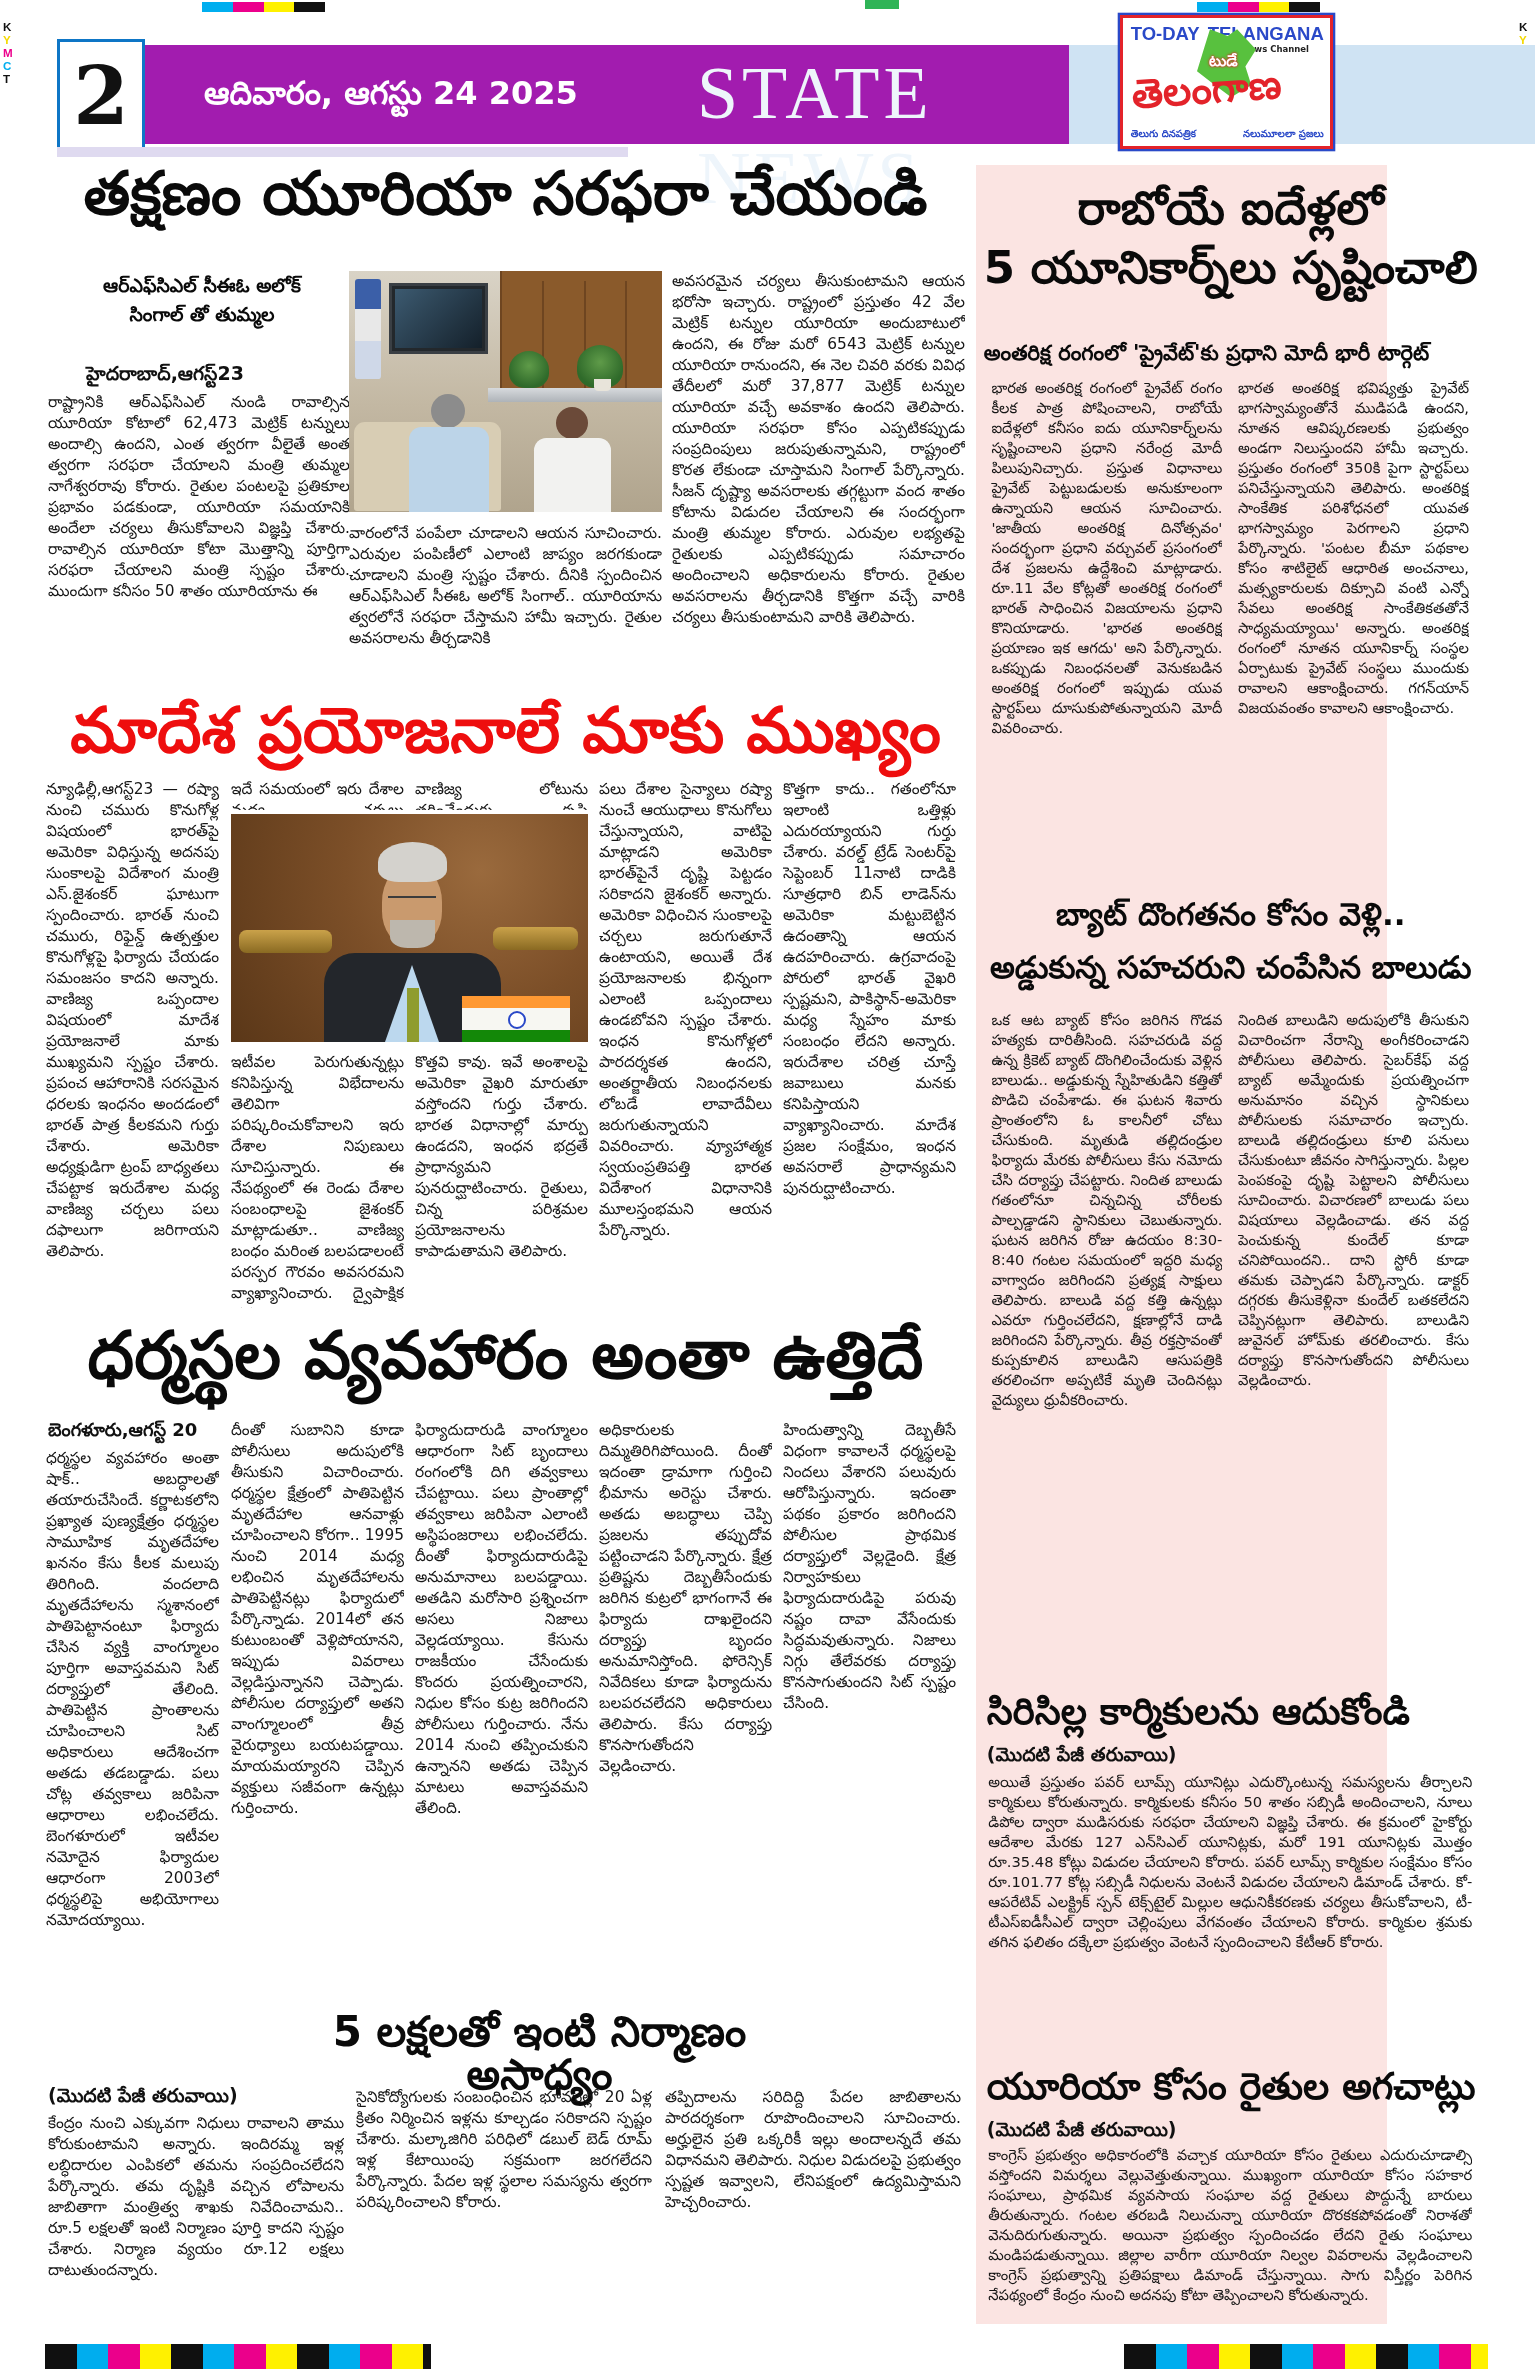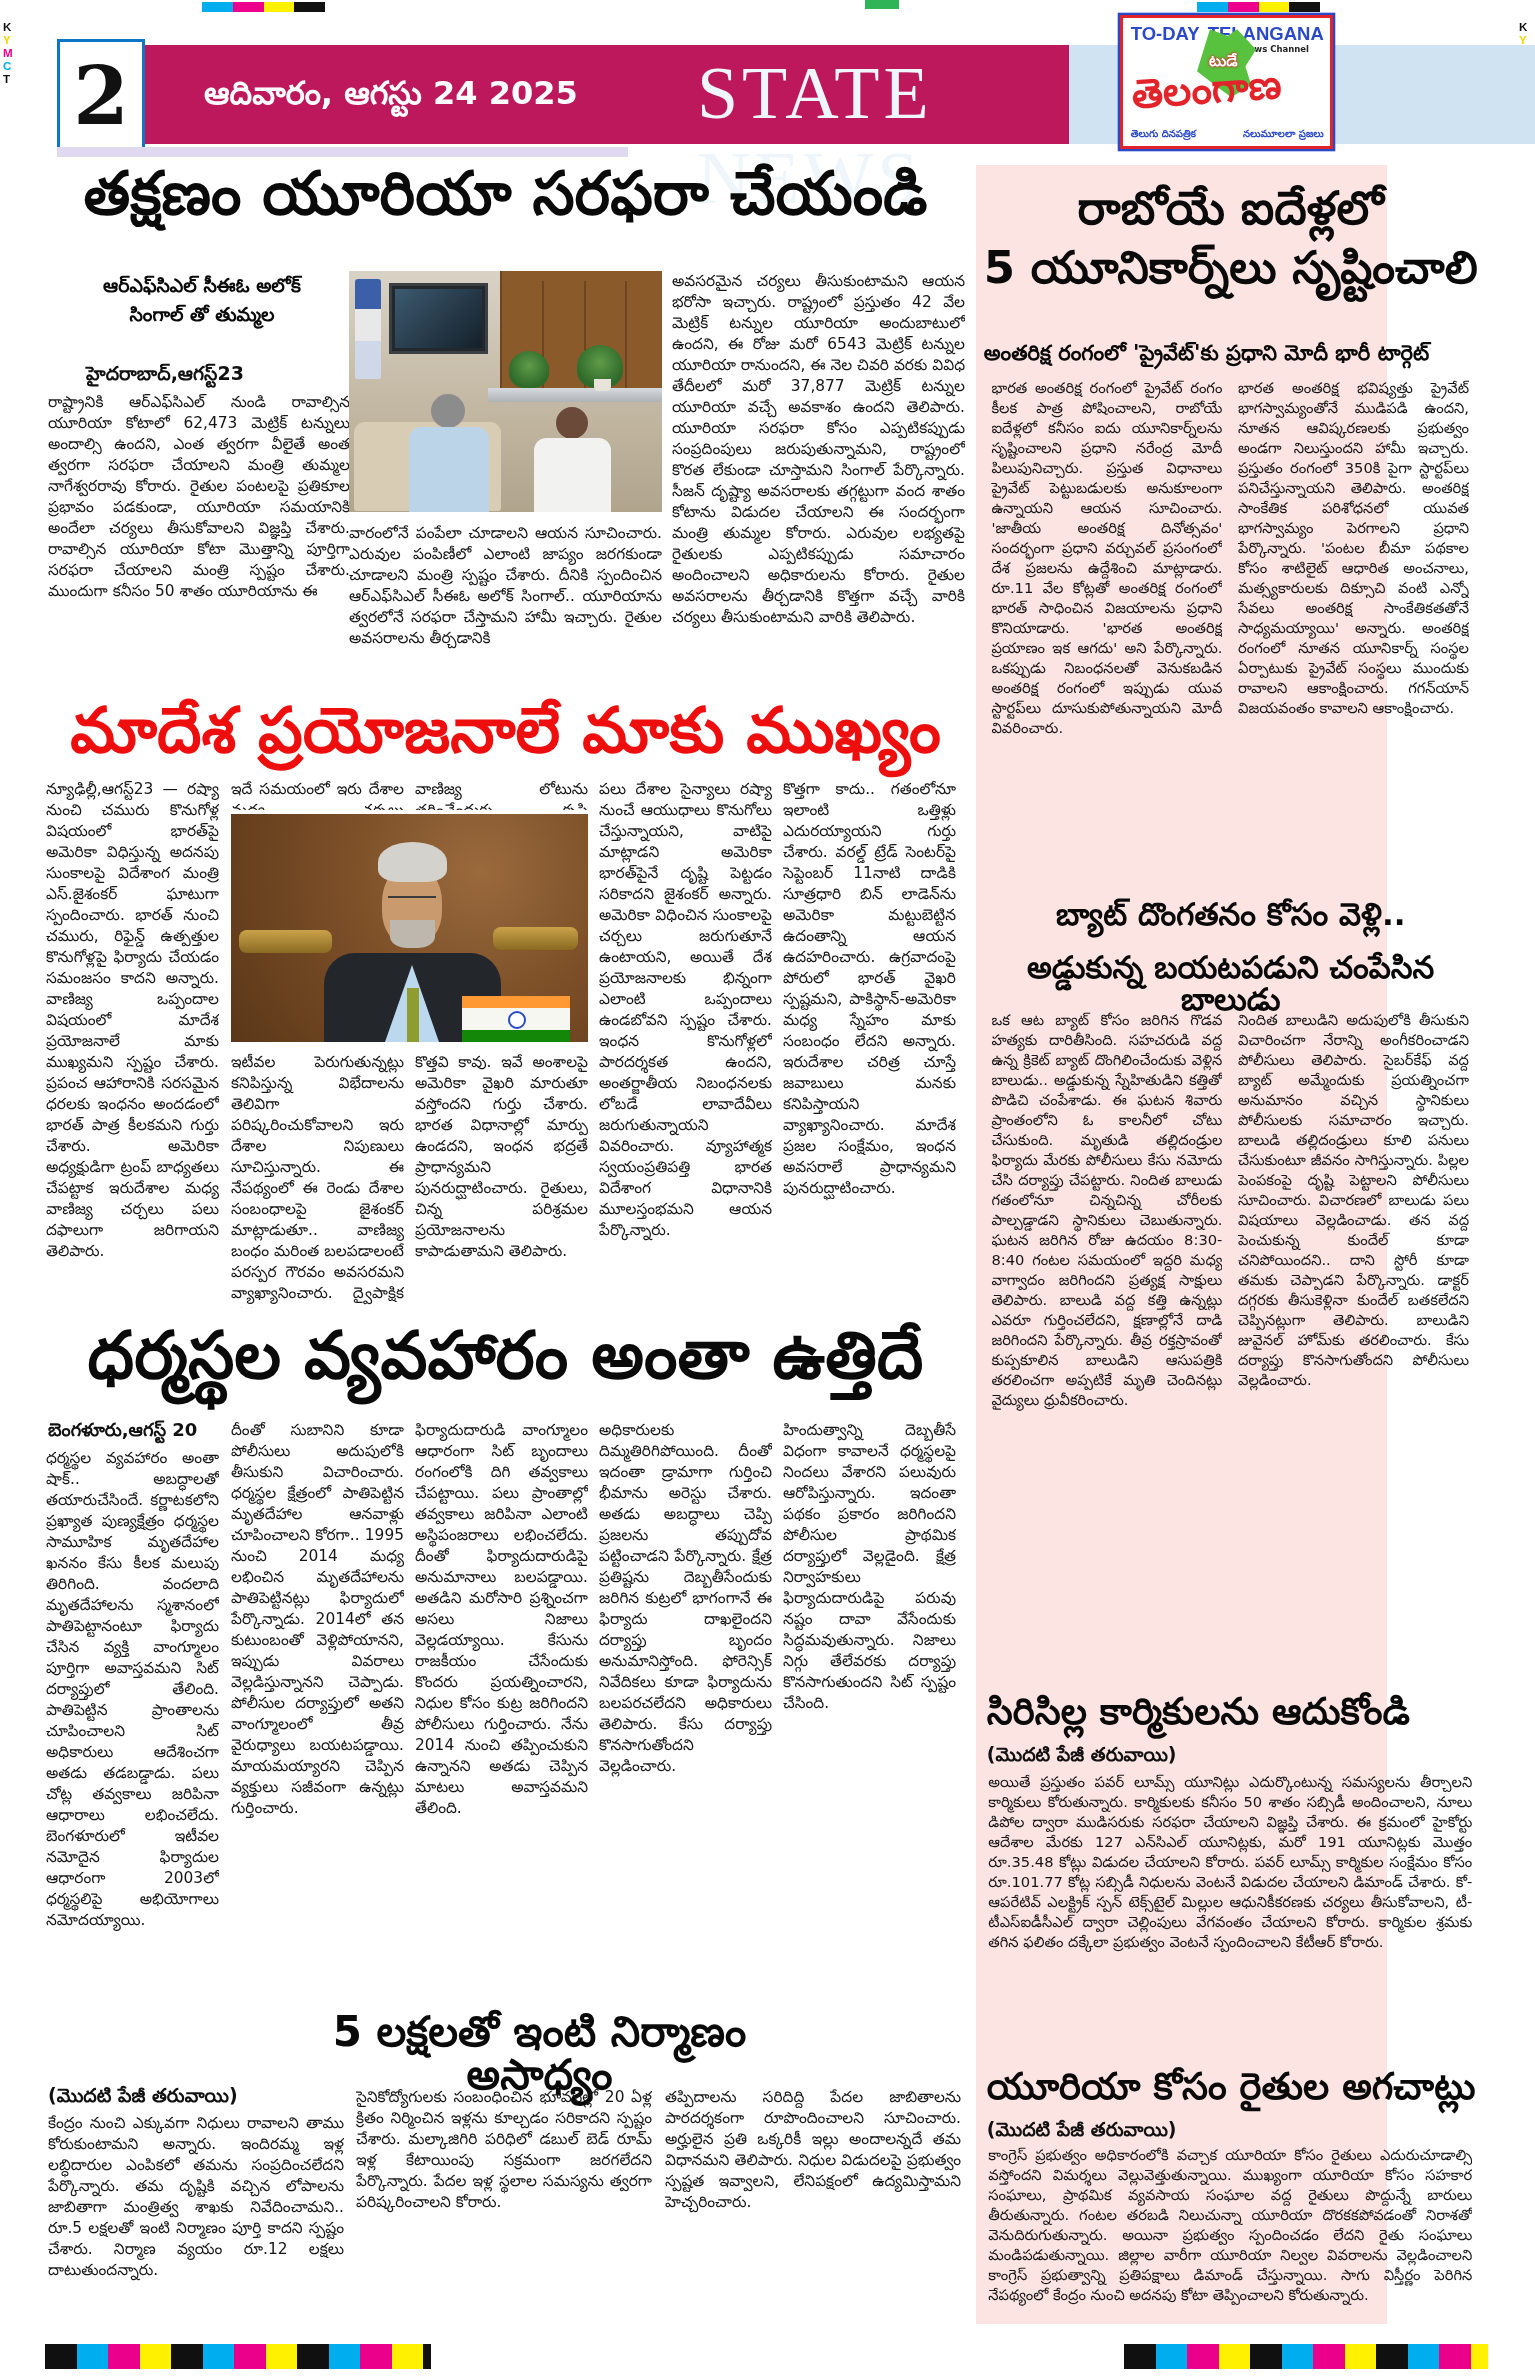--- a/index.html
+++ b/index.html
@@ -12,21 +12,21 @@
   .edge-letters span:nth-child(1){color:#111;}
   .edge-letters span:nth-child(2){color:#f4d900;}
   .edge-letters span:nth-child(3){color:#ec008c;}
   .edge-letters span:nth-child(4){color:#00aeef;}
   .edge-letters span:nth-child(5){color:#111;}
   .reg-bar-sm{height:10px;background:linear-gradient(90deg,#00aeef 0 25%,#ec008c 25% 50%,#fff100 50% 75%,#111 75% 100%);}
   .reg-green{background:#2fb457;}
   .reg-bar-lg{height:25px;background:repeating-linear-gradient(90deg,#101010 0 32px,#00adee 32px 63px,#eb008b 63px 95px,#fff100 95px 126px);}
 
   
-  .band-blue{background:#be185d;text-decoration:underline;}
+  .band-blue{background:#a21caf;text-decoration:underline;}
   .band-light{background:#cfe3f3;}
   .pagenum-box{background:#fff;border:3.1px solid #0e76c6;display:flex;align-items:center;justify-content:center;
                font-family:"DejaVu Serif","Liberation Serif",serif;font-weight:bold;font-size:80px;color:#111;}
   .date-text{color:#fff;font-weight:bold;font-size:32px;}
   .state-news{color:#eef5fb;font-family:"Liberation Serif",serif;font-size:74px;letter-spacing:3.9px;font-weight:normal;}
   .lavender-strip{background:#dfdaf0;}
 
   
   .logo-box{background:#fff;border:3.1px solid #e3232a;box-shadow:0 0 0 2.3px #2a49c8;}
   .logo-topleft{color:#2a49c8;font-weight:bold;font-size:18.5px;font-family:"Liberation Sans",sans-serif;}
@@ -211,21 +211,21 @@
     <div>
       <div class="abs hl-black-xl" style="left:7.7px;top:20px;width:494px;font-size:46px;">రాబోయే ఐదేళ్లలో</div>
       <div class="abs hl-black-xl" style="left:7.7px;top:80px;width:494px;font-size:45px;">5 యూనికార్న్‌లు సృష్టించాలి</div>
       <div class="abs subhead-bold" style="left:7.7px;top:176px;width:494px;font-size:21px;text-align:left;">అంతరిక్ష రంగంలో 'ప్రైవేట్'కు ప్రధాని మోదీ భారీ టార్గెట్</div>
       <div class="abs body-text" style="left:15.4px;top:213px;width:231px;height:495px;font-size:14.7px;line-height:20px;">భారత అంతరిక్ష రంగంలో ప్రైవేట్ రంగం కీలక పాత్ర పోషించాలని, రాబోయే ఐదేళ్లలో కనీసం ఐదు యూనికార్న్‌లను సృష్టించాలని ప్రధాని నరేంద్ర మోదీ పిలుపునిచ్చారు. ప్రస్తుత విధానాలు ప్రైవేట్ పెట్టుబడులకు అనుకూలంగా ఉన్నాయని ఆయన సూచించారు. 'జాతీయ అంతరిక్ష దినోత్సవం' సందర్భంగా ప్రధాని వర్చువల్ ప్రసంగంలో దేశ ప్రజలను ఉద్దేశించి మాట్లాడారు. రూ.11 వేల కోట్లతో అంతరిక్ష రంగంలో భారత్ సాధించిన విజయాలను ప్రధాని కొనియాడారు. 'భారత అంతరిక్ష ప్రయాణం ఇక ఆగదు' అని పేర్కొన్నారు. ఒకప్పుడు నిబంధనలతో వెనుకబడిన అంతరిక్ష రంగంలో ఇప్పుడు యువ స్టార్టప్‌లు దూసుకుపోతున్నాయని మోదీ వివరించారు.</div>
       <div class="abs body-text" style="left:262px;top:213px;width:231px;height:495px;font-size:14.7px;line-height:20px;">భారత అంతరిక్ష భవిష్యత్తు ప్రైవేట్ భాగస్వామ్యంతోనే ముడిపడి ఉందని, నూతన ఆవిష్కరణలకు ప్రభుత్వం అండగా నిలుస్తుందని హామీ ఇచ్చారు. ప్రస్తుతం రంగంలో 350కి పైగా స్టార్టప్‌లు పనిచేస్తున్నాయని తెలిపారు. అంతరిక్ష సాంకేతిక పరిశోధనలో యువత భాగస్వామ్యం పెరగాలని ప్రధాని పేర్కొన్నారు. 'పంటల బీమా పథకాల కోసం శాటిలైట్ ఆధారిత అంచనాలు, మత్స్యకారులకు దిక్సూచి వంటి ఎన్నో సేవలు అంతరిక్ష సాంకేతికతతోనే సాధ్యమయ్యాయి' అన్నారు. అంతరిక్ష రంగంలో నూతన యూనికార్న్ సంస్థల ఏర్పాటుకు ప్రైవేట్ సంస్థలు ముందుకు రావాలని ఆకాంక్షించారు. గగన్‌యాన్ విజయవంతం కావాలని ఆకాంక్షించారు.</div>
     </div>
 
     <div>
       <div class="abs hl-black-xl" style="left:7.7px;top:734px;width:494px;font-size:31px;">బ్యాట్ దొంగతనం కోసం వెళ్లి..</div>
-      <div class="abs hl-black-xl" style="left:7.7px;top:787px;width:494px;font-size:31px;">అడ్డుకున్న బయటపడుని చంపేసిన బాలుడు</div>
+      <div class="abs hl-black-xl" style="left:7.7px;top:787px;width:494px;font-size:31px;">అడ్డుకున్న సహచరుని చంపేసిన బాలుడు</div>
       <div class="abs body-text" style="left:15.4px;top:845px;width:231px;height:660px;font-size:14.7px;line-height:20px;">ఒక ఆట బ్యాట్ కోసం జరిగిన గొడవ హత్యకు దారితీసింది. సహచరుడి వద్ద ఉన్న క్రికెట్ బ్యాట్ దొంగిలించేందుకు వెళ్లిన బాలుడు.. అడ్డుకున్న స్నేహితుడిని కత్తితో పొడిచి చంపేశాడు. ఈ ఘటన శివారు ప్రాంతంలోని ఓ కాలనీలో చోటు చేసుకుంది. మృతుడి తల్లిదండ్రుల ఫిర్యాదు మేరకు పోలీసులు కేసు నమోదు చేసి దర్యాప్తు చేపట్టారు. నిందిత బాలుడు గతంలోనూ చిన్నచిన్న చోరీలకు పాల్పడ్డాడని స్థానికులు చెబుతున్నారు. ఘటన జరిగిన రోజు ఉదయం 8:30-8:40 గంటల సమయంలో ఇద్దరి మధ్య వాగ్వాదం జరిగిందని ప్రత్యక్ష సాక్షులు తెలిపారు. బాలుడి వద్ద కత్తి ఉన్నట్లు ఎవరూ గుర్తించలేదని, క్షణాల్లోనే దాడి జరిగిందని పేర్కొన్నారు. తీవ్ర రక్తస్రావంతో కుప్పకూలిన బాలుడిని ఆసుపత్రికి తరలించగా అప్పటికే మృతి చెందినట్లు వైద్యులు ధ్రువీకరించారు.</div>
       <div class="abs body-text" style="left:262px;top:845px;width:231px;height:660px;font-size:14.7px;line-height:20px;">నిందిత బాలుడిని అదుపులోకి తీసుకుని విచారించగా నేరాన్ని అంగీకరించాడని పోలీసులు తెలిపారు. సైబర్‌కేఫ్ వద్ద బ్యాట్ అమ్మేందుకు ప్రయత్నించగా అనుమానం వచ్చిన స్థానికులు పోలీసులకు సమాచారం ఇచ్చారు. బాలుడి తల్లిదండ్రులు కూలి పనులు చేసుకుంటూ జీవనం సాగిస్తున్నారు. పిల్లల పెంపకంపై దృష్టి పెట్టాలని పోలీసులు సూచించారు. విచారణలో బాలుడు పలు విషయాలు వెల్లడించాడు. తన వద్ద పెంచుకున్న కుందేల్ కూడా చనిపోయిందని.. దాని స్టోరీ కూడా తమకు చెప్పాడని పేర్కొన్నారు. డాక్టర్ దగ్గరకు తీసుకెళ్లినా కుందేల్ బతకలేదని చెప్పినట్లుగా తెలిపారు. బాలుడిని జువైనల్ హోమ్‌కు తరలించారు. కేసు దర్యాప్తు కొనసాగుతోందని పోలీసులు వెల్లడించారు.</div>
     </div>
 
     <div>
       <div class="abs hl-black-xl" style="left:10.8px;top:1528px;width:494px;font-size:37px;text-align:left;">సిరిసిల్ల కార్మికులను ఆదుకోండి</div>
       <div class="abs continuation" style="left:10.8px;top:1578px;">(మొదటి పేజీ తరువాయి)</div>
       <div class="abs body-text" style="left:12.3px;top:1607px;width:484px;height:261px;font-size:14.7px;line-height:20px;">అయితే ప్రస్తుతం పవర్ లూమ్స్ యూనిట్లు ఎదుర్కొంటున్న సమస్యలను తీర్చాలని కార్మికులు కోరుతున్నారు. కార్మికులకు కనీసం 50 శాతం సబ్సిడీ అందించాలని, నూలు డిపోల ద్వారా ముడిసరుకు సరఫరా చేయాలని విజ్ఞప్తి చేశారు. ఈ క్రమంలో హైకోర్టు ఆదేశాల మేరకు 127 ఎన్‌సిఎల్ యూనిట్లకు, మరో 191 యూనిట్లకు మొత్తం రూ.35.48 కోట్లు విడుదల చేయాలని కోరారు. పవర్ లూమ్స్ కార్మికుల సంక్షేమం కోసం రూ.101.77 కోట్ల సబ్సిడీ నిధులను వెంటనే విడుదల చేయాలని డిమాండ్ చేశారు. కో-ఆపరేటివ్ ఎలక్ట్రిక్ స్పన్ టెక్స్‌టైల్ మిల్లుల ఆధునికీకరణకు చర్యలు తీసుకోవాలని, టీ-టీఎస్‌ఐడీసీఎల్ ద్వారా చెల్లింపులు వేగవంతం చేయాలని కోరారు. కార్మికుల శ్రమకు తగిన ఫలితం దక్కేలా ప్రభుత్వం వెంటనే స్పందించాలని కేటీఆర్ కోరారు.</div>
     </div>
 

